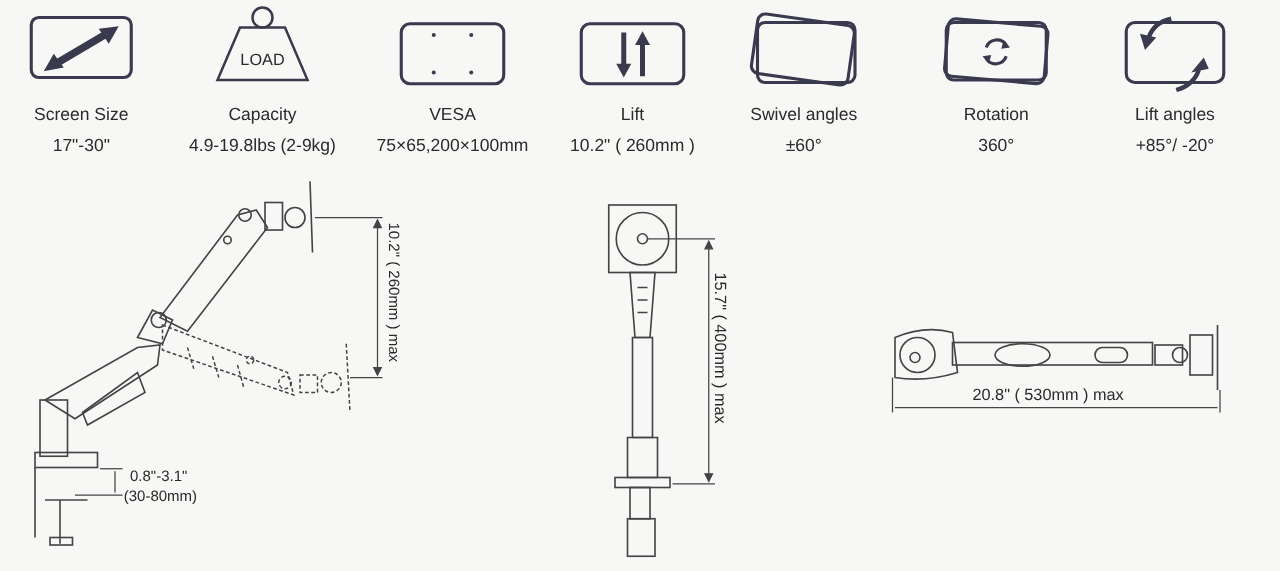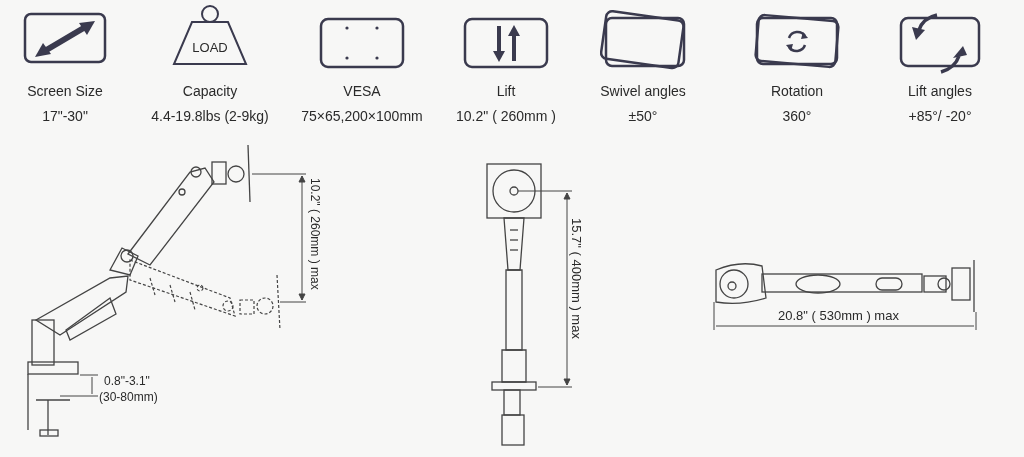--- a/index.html
+++ b/index.html
@@ -35,21 +35,21 @@
 
 <div class="spec" style="left:140px;">
   <div class="icon" style="top:2px;text-align:right;">
     <svg width="84" height="64" viewBox="0 0 84 64">
         <circle cx="42" cy="12" r="8" fill="none" stroke="#3a3a4e" stroke-width="2"></circle>
       <polygon points="24,20 60,20 78,62 6,62" fill="none" stroke="#3a3a4e" stroke-width="2"></polygon>
       <text x="42" y="50" text-anchor="middle" font-size="13" fill="#2a2a2a" font-family="Liberation Sans, sans-serif">LOAD</text>
       </svg>
   </div>
   <div class="label">Capacity</div>
-  <div class="value">4.4-19.8lbs (2-9kg)</div>
+  <div class="value">4.9-19.8lbs (2-9kg)</div>
 </div>
 
 <div class="spec" style="left:292px;">
   <div class="icon" style="top:17px;">
     <svg width="86" height="52" viewBox="0 0 86 52">
         <rect x="2" y="2" width="82" height="48" rx="7" fill="none" stroke="#3a3a4e" stroke-width="2.5"></rect>
       <circle cx="28" cy="11" r="1.6" fill="#3a3a4e"></circle>
         <circle cx="58" cy="11" r="1.6" fill="#3a3a4e"></circle>
       <circle cx="28" cy="41" r="1.6" fill="#3a3a4e"></circle>
         <circle cx="58" cy="41" r="1.6" fill="#3a3a4e"></circle>
@@ -74,21 +74,21 @@
 </div>
 
 <div class="spec" style="left:573px;">
   <div class="icon" style="top:6px;">
     <svg width="90" height="70" viewBox="0 0 90 70">
         <rect x="8" y="12" width="78" height="48" rx="6" fill="none" stroke="#3a3a4e" stroke-width="2.5"></rect>
       <rect x="8" y="12" width="78" height="48" rx="6" fill="none" stroke="#3a3a4e" stroke-width="2.5" transform="rotate(8 47 36) translate(-3 -2)"></rect>
       </svg>
   </div>
   <div class="label">Swivel angles</div>
-  <div class="value">±50°</div>
+  <div class="value">±60°</div>
 </div>
 
 <div class="spec" style="left:727px;">
   <div class="icon" style="top:10px;">
     <svg width="92" height="64" viewBox="0 0 92 64">
         <rect x="6" y="8" width="80" height="46" rx="6" fill="none" stroke="#3a3a4e" stroke-width="2.5"></rect>
       <rect x="6" y="8" width="80" height="46" rx="6" fill="none" stroke="#3a3a4e" stroke-width="2.5" transform="rotate(5 46 31)"></rect>
       <path d="M38 28 A9 9 0 0 1 54 26" fill="none" stroke="#3a3a4e" stroke-width="2.5"></path>
         <polygon points="52,22 57,28 50,29" fill="#3a3a4e"></polygon>
       <path d="M54 35 A9 9 0 0 1 38 37" fill="none" stroke="#3a3a4e" stroke-width="2.5"></path>

